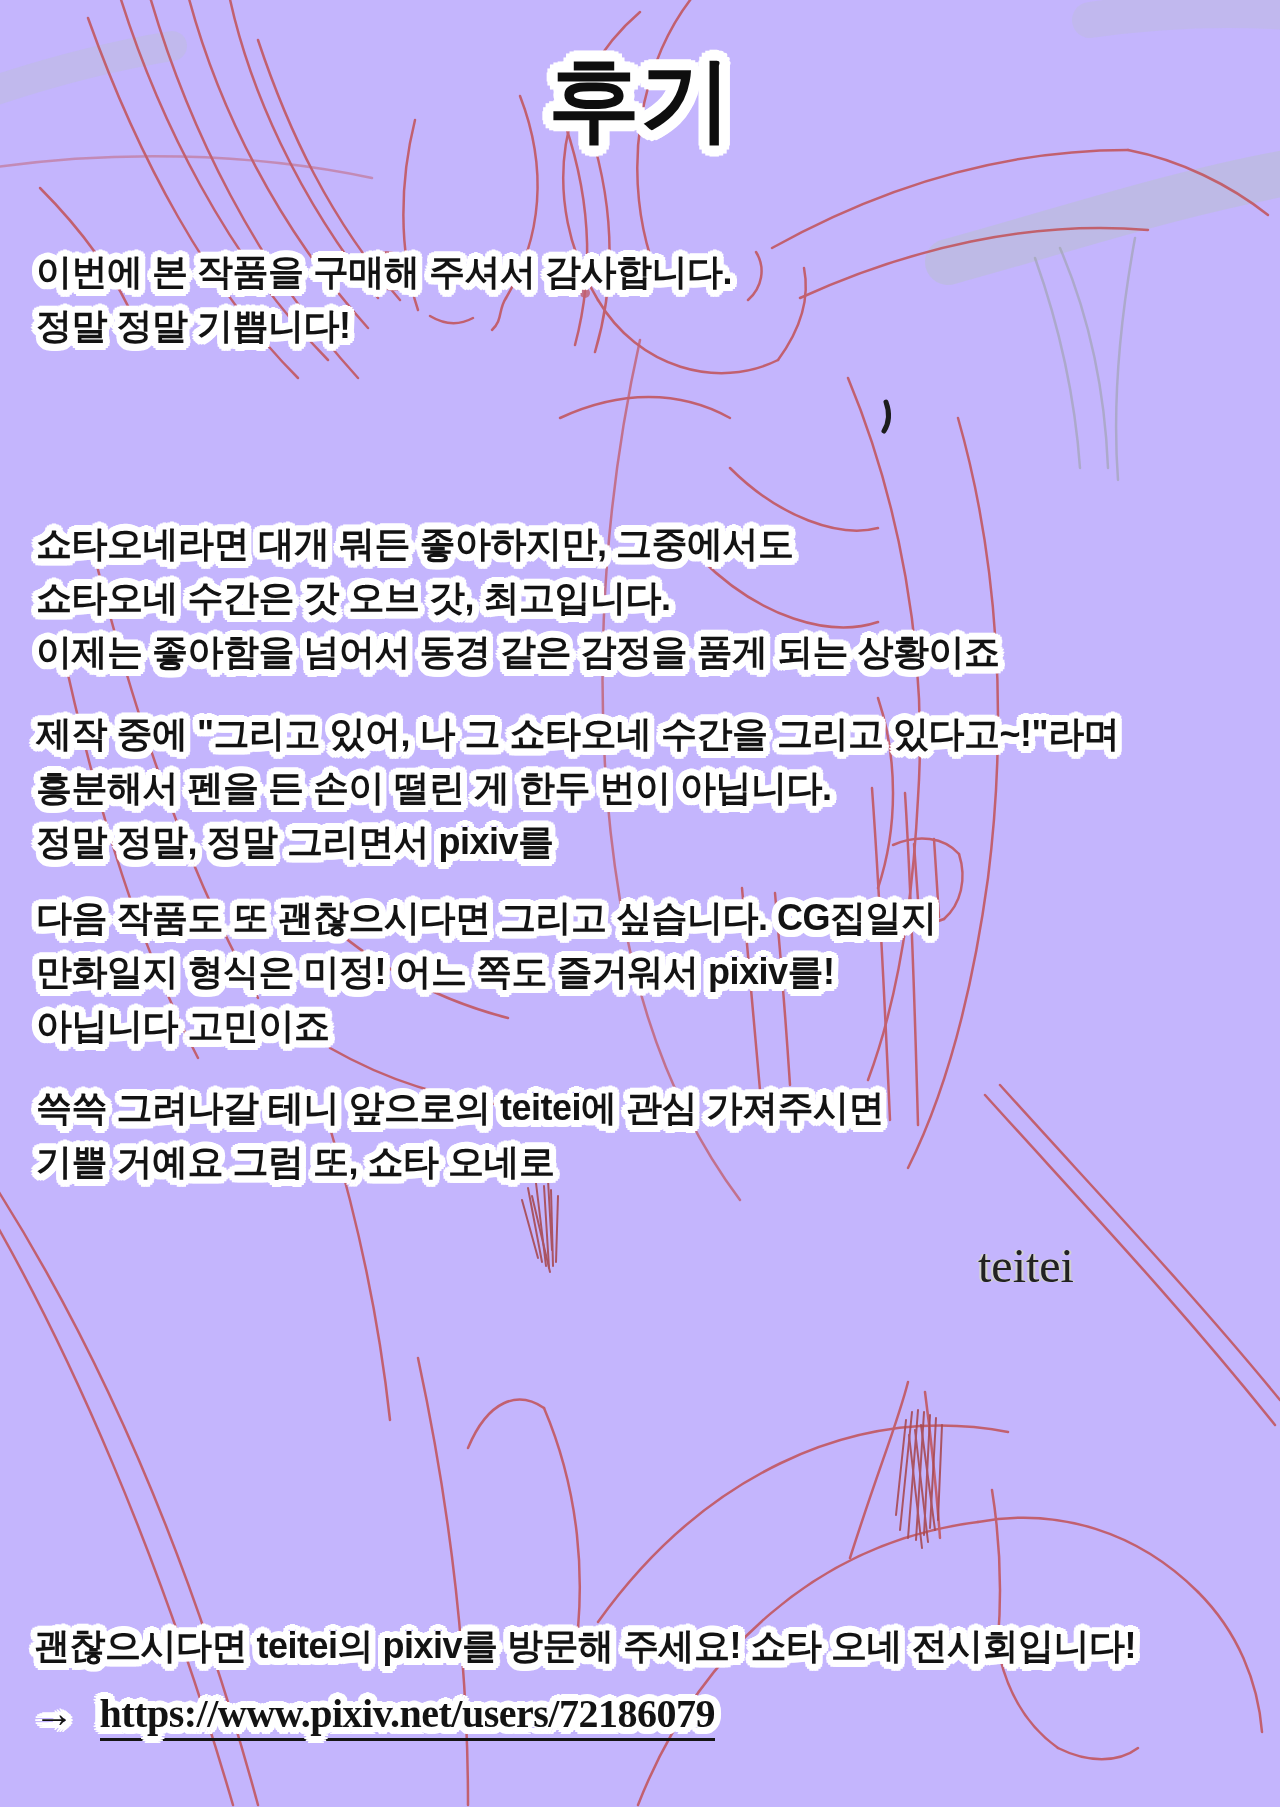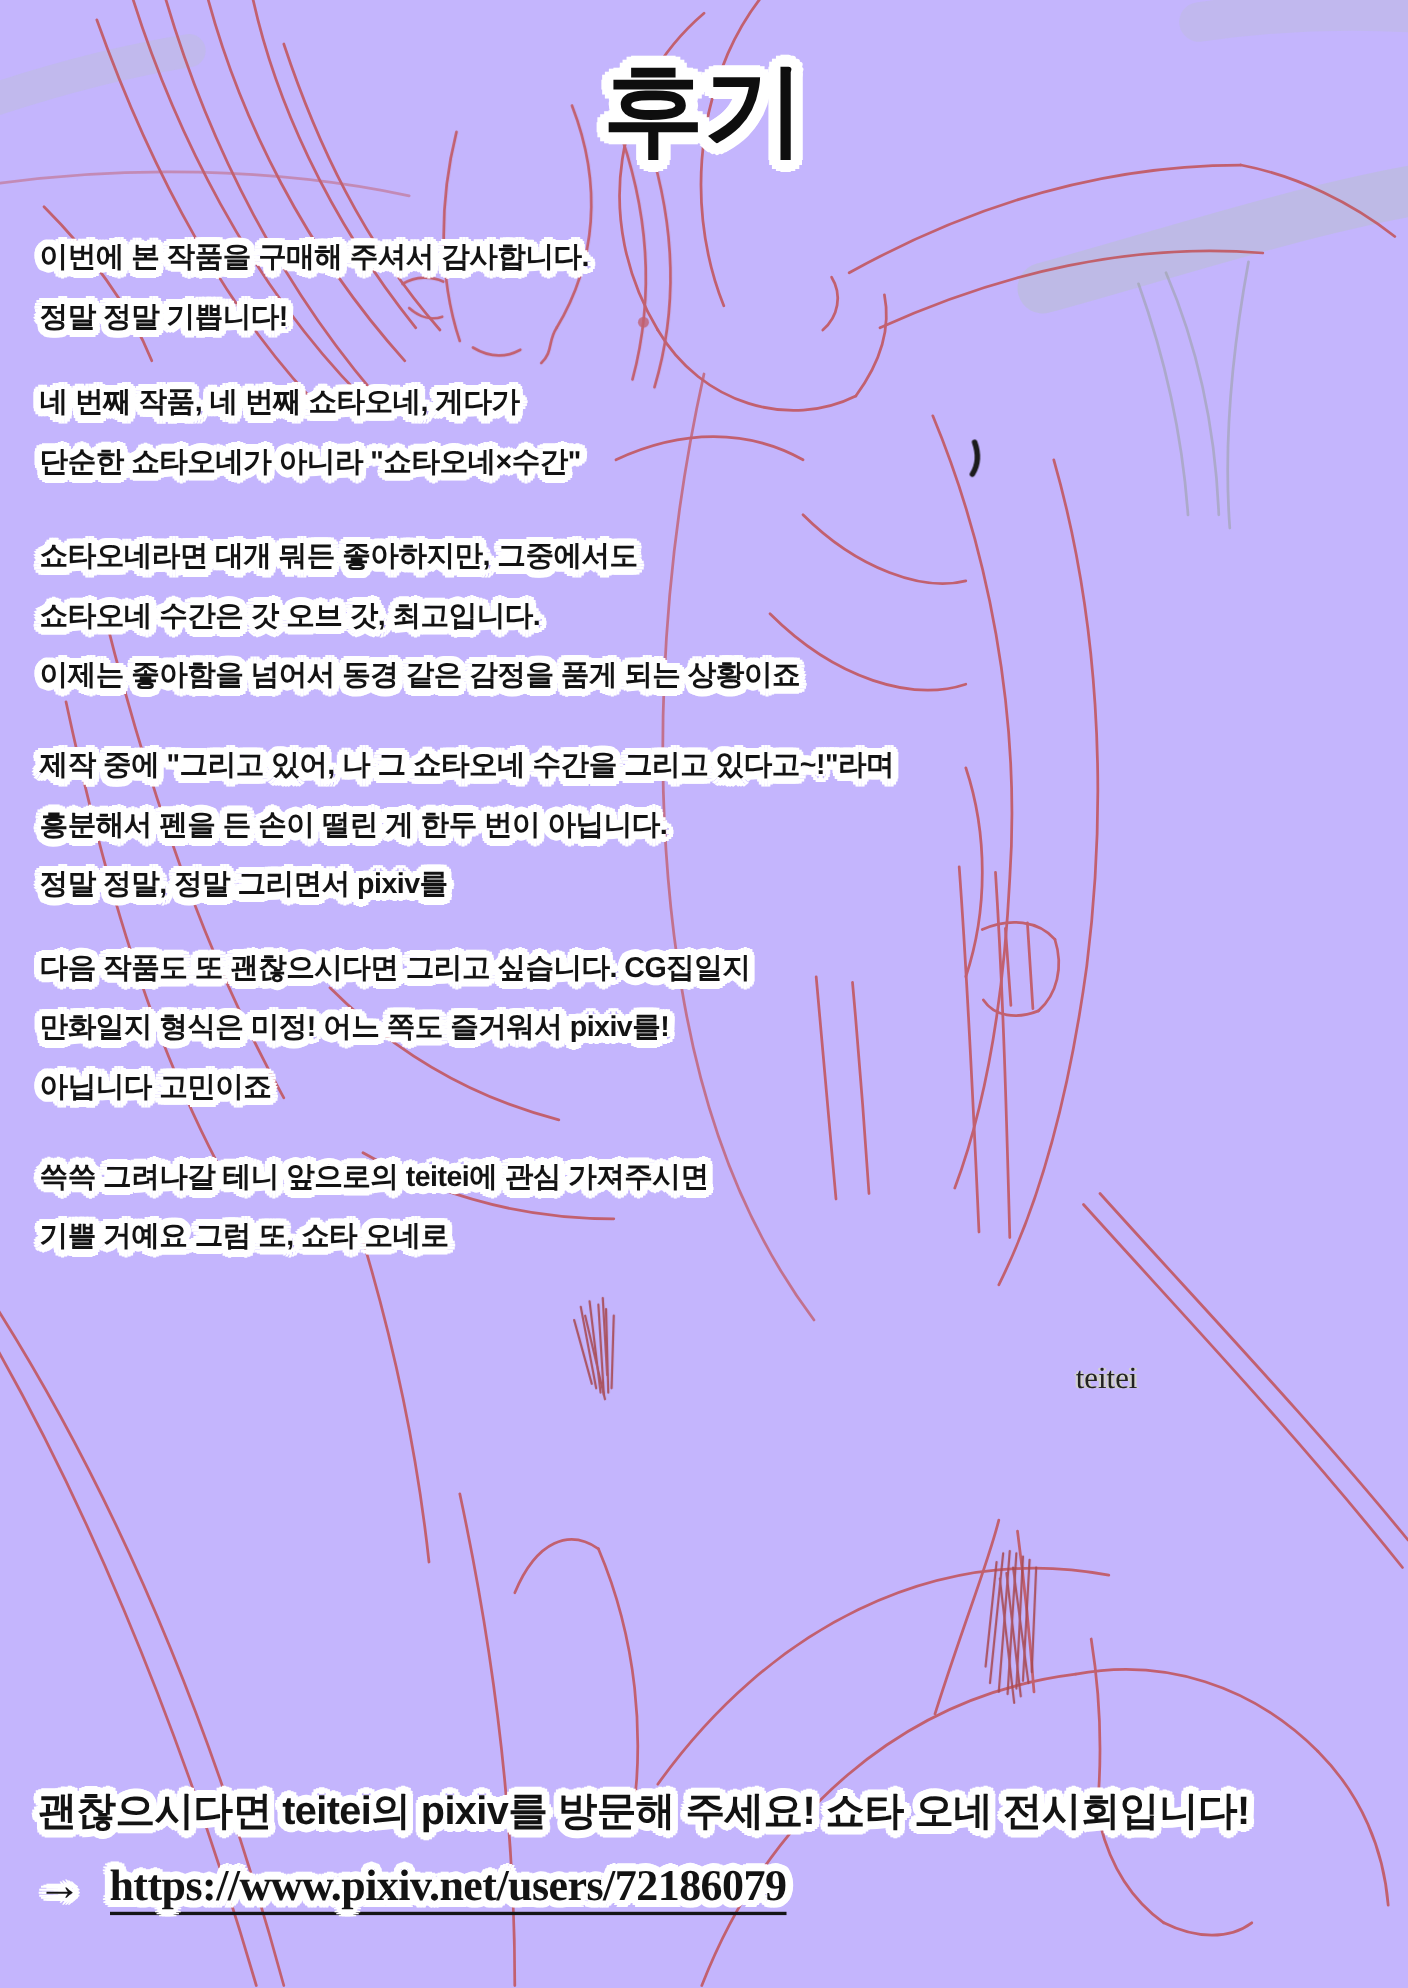--- a/index.html
+++ b/index.html
@@ -29,29 +29,30 @@
     font-size:92px;font-weight:700;color:#0e0e0e;
     text-shadow:
       11px 0 0 #fff,10.2px 4.2px 0 #fff,7.8px 7.8px 0 #fff,4.2px 10.2px 0 #fff,
       0 11px 0 #fff,-4.2px 10.2px 0 #fff,-7.8px 7.8px 0 #fff,-10.2px 4.2px 0 #fff,
       -11px 0 0 #fff,-10.2px -4.2px 0 #fff,-7.8px -7.8px 0 #fff,-4.2px -10.2px 0 #fff,
       0 -11px 0 #fff,4.2px -10.2px 0 #fff,7.8px -7.8px 0 #fff,10.2px -4.2px 0 #fff,
       6px 0 0 #fff,0 6px 0 #fff,-6px 0 0 #fff,0 -6px 0 #fff;
   }
   .para{
     position:absolute;left:36px;
-    font-size:26px;line-height:54px;
+    font-size:36px;line-height:54px;
     white-space:nowrap;
+    margin-top:39px;
   }
   .p0{top:206px}.p1{top:338px}.p2{top:478px}
   .p3{top:668px}.p4{top:852px}.p5{top:1042px}
   .signature{
     position:absolute;left:978px;top:1238px;
     font-family:"Liberation Serif", serif;
-    font-size:28px;color:#222;
+    font-size:48px;color:#222;
     text-shadow:2px 0 0 #d2d1cf,-2px 0 0 #d2d1cf;
   }
   .footer1{position:absolute;left:34px;top:1622px;font-size:36px;white-space:nowrap;}
   .footer2{position:absolute;left:34px;top:1690px;font-size:40px;white-space:nowrap;}
   .arrow{display:inline-block;margin-right:26px;font-size:40px;}
   .url{
     display:inline-block;
     font-family:"Liberation Serif", serif;
     font-weight:600;
     border-bottom:3px solid #151515;
@@ -179,24 +180,20 @@
 
     <path d="M 886,402 C 890,413 889,423 884,431" stroke="#1c1c1c" stroke-width="5" fill="none" stroke-linecap="round"></path>
   </svg>
 
   <div class="title">후기</div>
 
   <div class="para otl p0">
     <div>이번에 본 작품을 구매해 주셔서 감사합니다.</div>
     <div>정말 정말 기쁩니다!</div>
   </div>
-  <div class="para otl p1">
-    <div>네 번째 작품, 네 번째 쇼타오네, 게다가</div>
-    <div>단순한 쇼타오네가 아니라 "쇼타오네×수간"</div>
-  </div>
   <div class="para otl p2">
     <div>쇼타오네라면 대개 뭐든 좋아하지만, 그중에서도</div>
     <div>쇼타오네 수간은 갓 오브 갓, 최고입니다.</div>
     <div>이제는 좋아함을 넘어서 동경 같은 감정을 품게 되는 상황이죠</div>
   </div>
   <div class="para otl p3">
     <div>제작 중에 "그리고 있어, 나 그 쇼타오네 수간을 그리고 있다고~!"라며</div>
     <div>흥분해서 펜을 든 손이 떨린 게 한두 번이 아닙니다.</div>
     <div>정말 정말, 정말 그리면서 pixiv를</div>
   </div>

